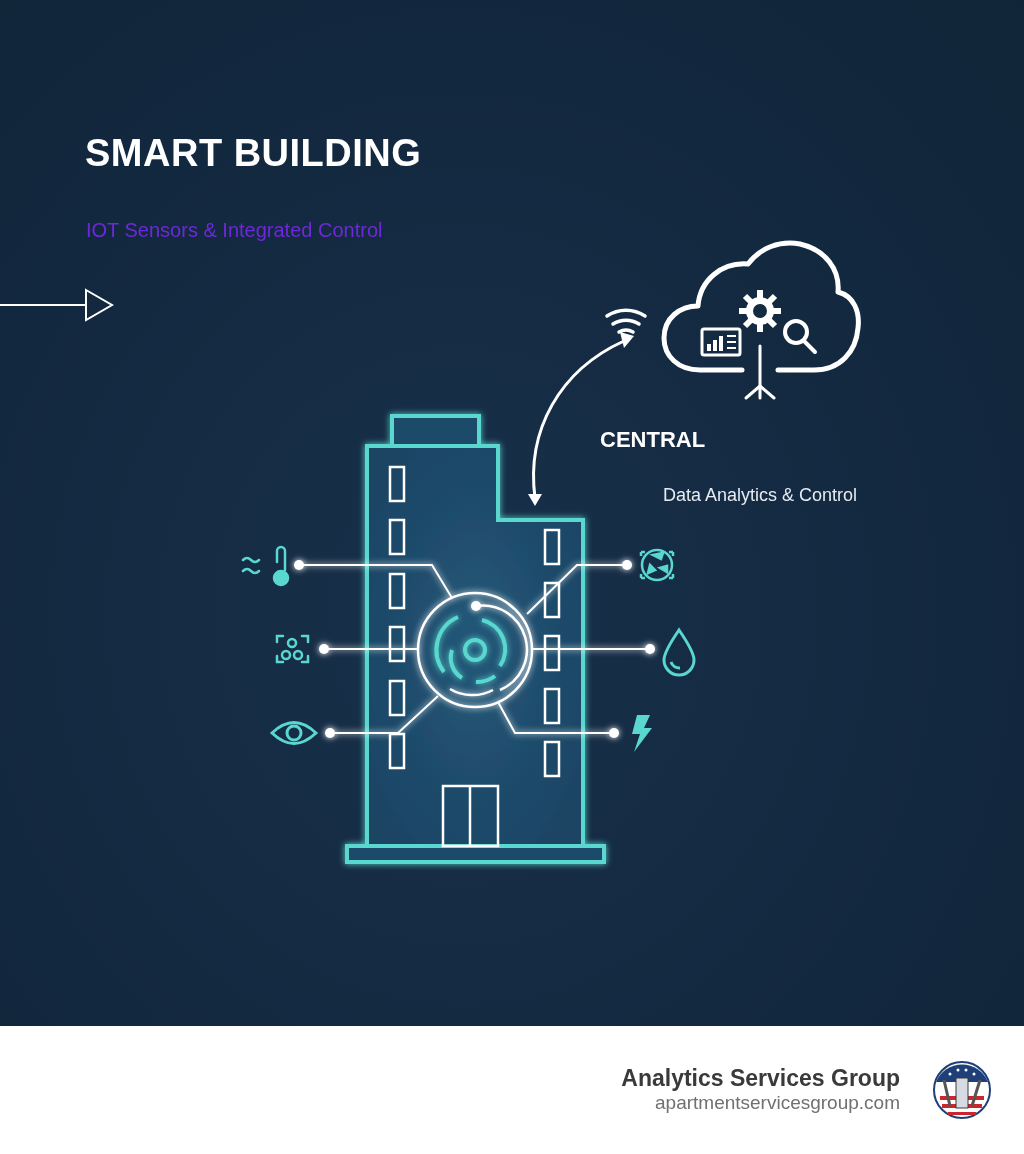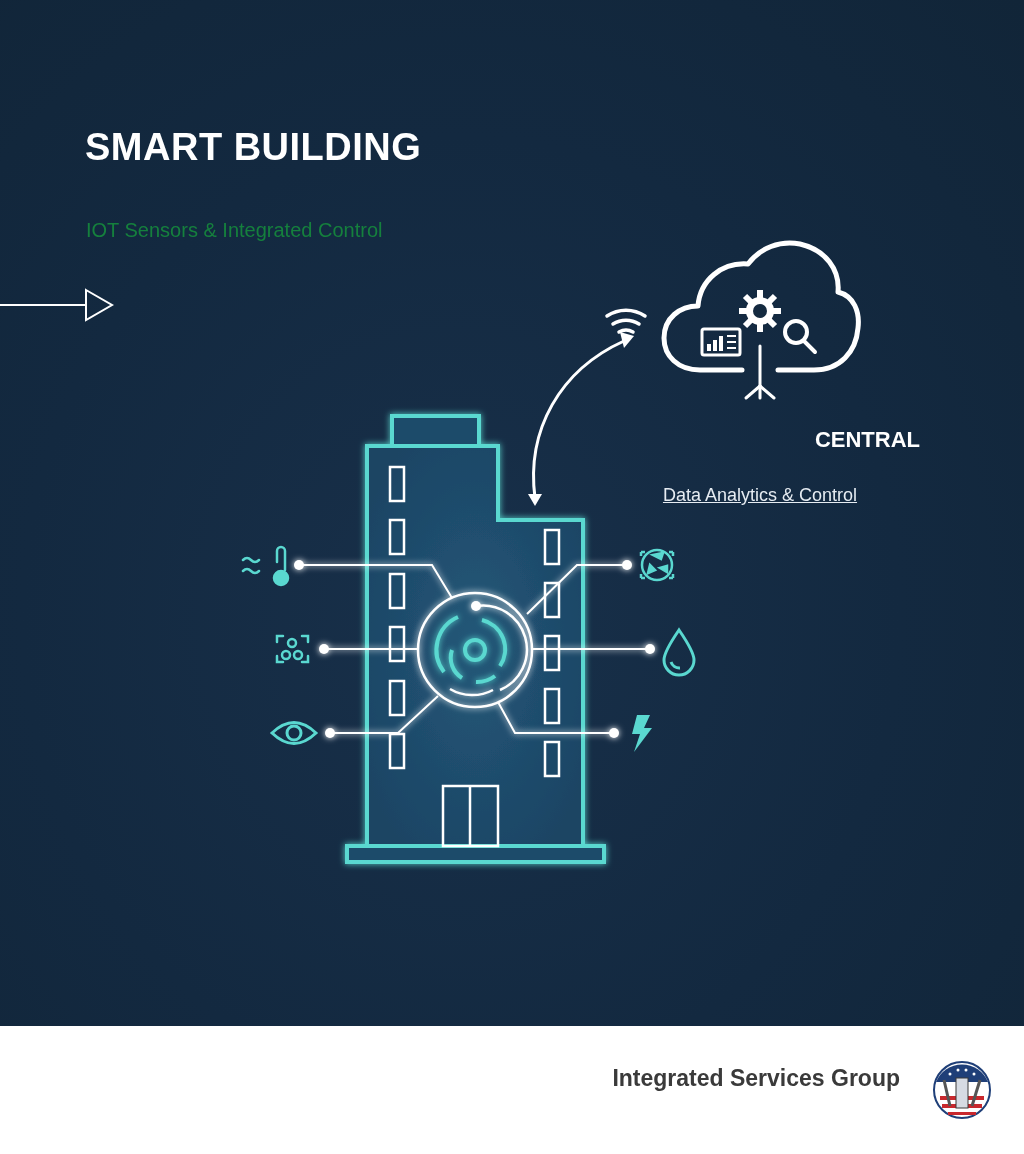--- a/index.html
+++ b/index.html
@@ -1,22 +1,22 @@
 <!DOCTYPE html>
 <html><head>
 <meta charset="utf-8">
 <style>
   html, body { margin:0; padding:0; }
   body { width:1024px; height:1154px; position:relative; overflow:hidden; background:#ffffff; font-family:"Liberation Sans", sans-serif; }
   .panel { position:absolute; left:0; top:0; width:1024px; height:1026px; background:#142a40;
            background-image: radial-gradient(ellipse at 45% 60%, #18304a 0%, #132940 55%, #112538 100%); }
-  .title { position:absolute; left:85px; top:124px; color:#ffffff; font-weight:bold; font-size:38px; line-height:46px; letter-spacing:0.5px; margin:0; }
-  .subtitle { position:absolute; left:86px; top:218px; color:#15803d; font-size:20px; line-height:24px; }
-  .cms-title { position:absolute; left:600px; top:426px; width:320px; text-align:right; color:#ffffff; font-weight:bold; font-size:22px; line-height:28px; }
-  .cms-sub { position:absolute; left:600px; top:484px; width:320px; text-align:center; color:#e6ecf2; font-size:18px; line-height:22px;text-decoration:underline; }
+  .title { position:absolute; left:85px; top:130px; color:#ffffff; font-weight:bold; font-size:38px; line-height:46px; letter-spacing:0.5px; margin:0; }
+  .subtitle { position:absolute; left:86px; top:218px; color:#6d28d9; font-size:20px; line-height:24px; }
+  .cms-title { position:absolute; left:600px; top:426px; width:320px; text-align:left; color:#ffffff; font-weight:bold; font-size:22px; line-height:28px; }
+  .cms-sub { position:absolute; left:600px; top:484px; width:320px; text-align:center; color:#e6ecf2; font-size:18px; line-height:22px; }
   svg.diagram { position:absolute; left:0; top:0; }
   .footer { position:absolute; left:0; top:1026px; width:1024px; height:128px; background:#ffffff; }
   .brand { position:absolute; right:124px; top:1065px; text-align:right; }
   .brand-name { color:#3a3a3a; font-weight:bold; font-size:23px; line-height:26px; }
   .brand-url { color:#707070; font-size:19px; line-height:24px; }
   .logo { position:absolute; left:928px; top:1060px; width:68px; height:60px; }
 </style>
 </head>
 <body>
 
@@ -179,21 +179,22 @@
   </g>
 </svg>
 
 <div class="cms-title">
   <span>CENTRAL</span><br>
 </div>
 <div class="cms-sub">Data Analytics &amp; Control</div>
 
 <div class="footer"></div>
 <div class="brand">
-  <div class="brand-name">Integrated Services Group</div>
+  <div class="brand-name">Analytics Services Group</div>
+  <div class="brand-url">apartmentservicesgroup.com</div>
 </div>
 <svg class="logo" viewBox="0 0 68 60">
   <circle cx="34" cy="30" r="28" fill="#ffffff" stroke="#1f3f78" stroke-width="2"></circle>
   <path d="M8,22 A28,28 0 0 1 60,22 Z" fill="#1f3f78"></path>
   <g fill="#ffffff">
       <circle cx="22" cy="14" r="1.5"></circle>
       <circle cx="30" cy="10" r="1.5"></circle>
       <circle cx="38" cy="10" r="1.5"></circle>
       <circle cx="46" cy="14" r="1.5"></circle>
     </g>

